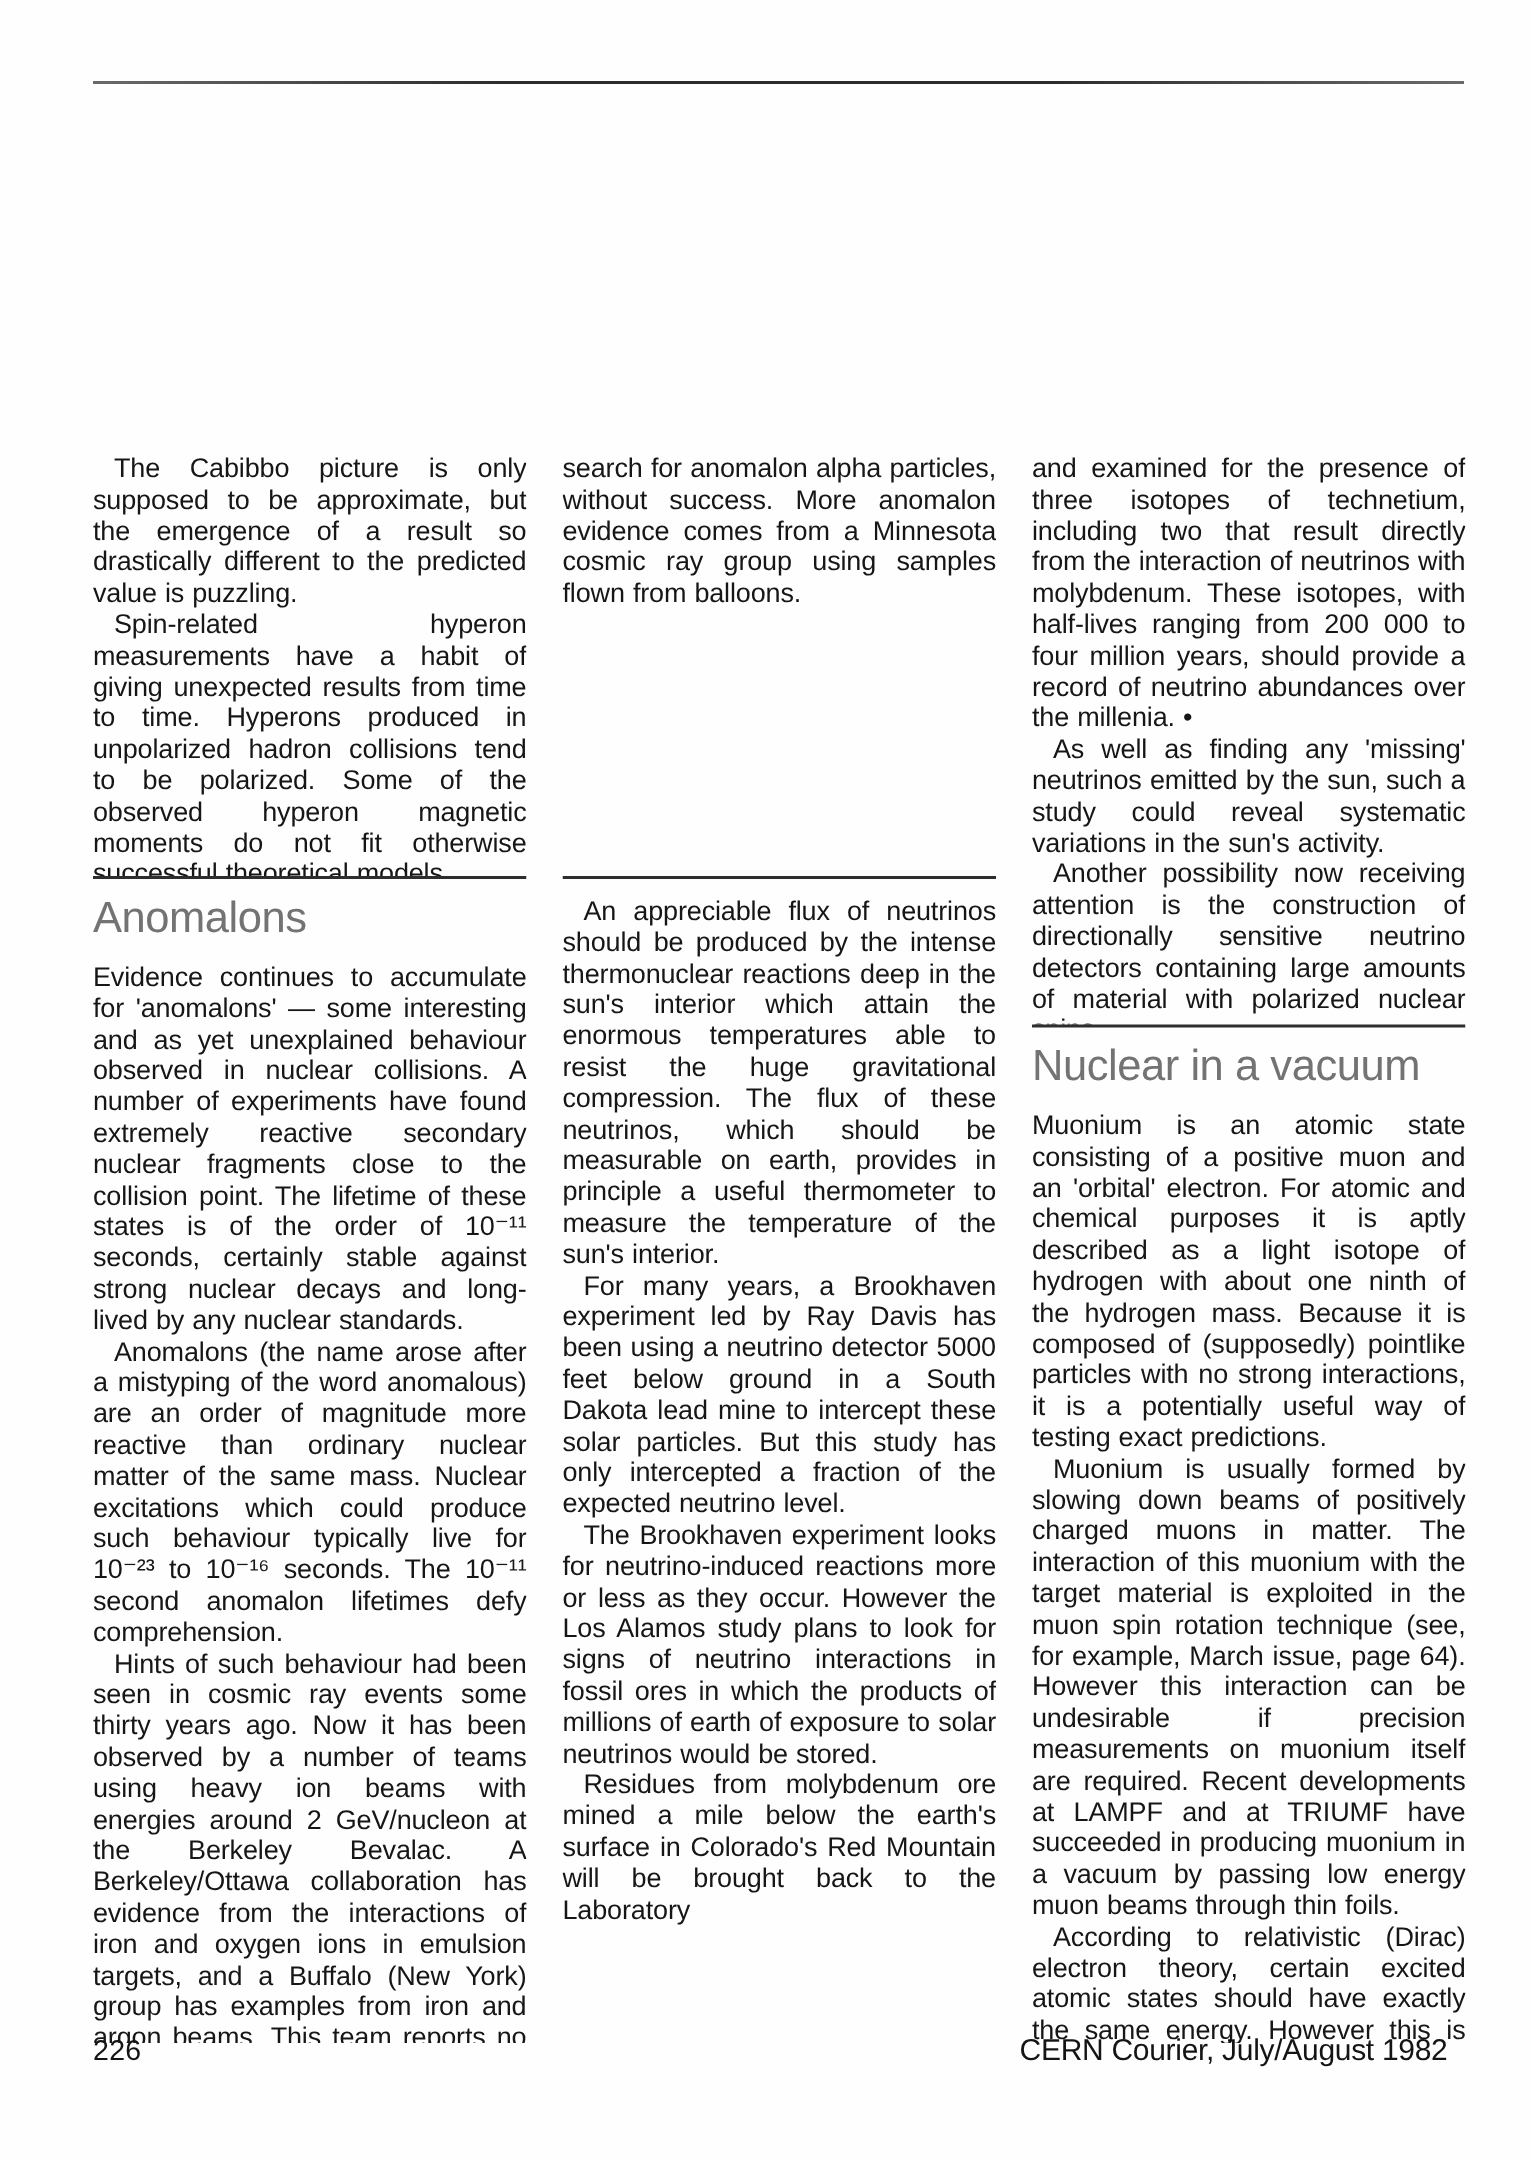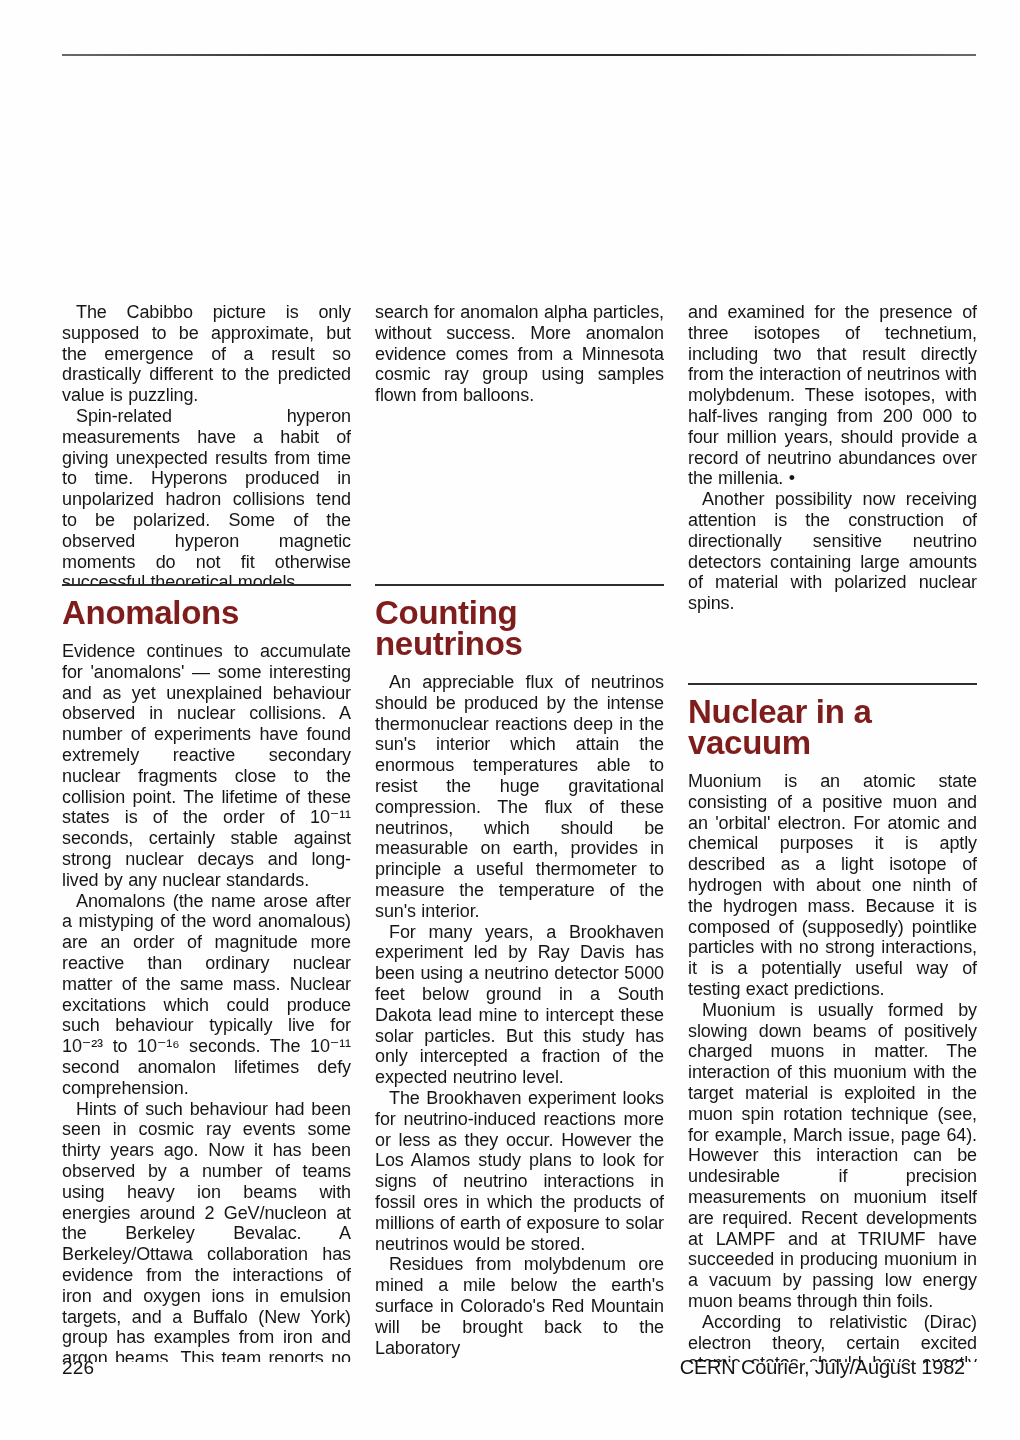--- a/index.html
+++ b/index.html
@@ -28,23 +28,23 @@
     margin:0;
     font-size:18px;line-height:20.8px;
     text-align:justify;
     letter-spacing:-0.1px;
     word-spacing:0.5px;
   }
   .body-para.indent{text-indent:14px}
   .section-rule{height:2px;background:#2e2e2e;margin:0 0 11px 0;border:none}
   .section-heading{
     margin:0 0 13px 0;
-    font-size:33px;line-height:31px;
-    font-weight:700;letter-spacing:-0.3px;
-    color:#7f1d1d;
+    font-size:29px;line-height:31px;
+    font-weight:400;letter-spacing:-0.3px;
+    color:#737373;
   }
   .footer{
     position:absolute;left:62px;top:1356px;width:903px;
     display:flex;justify-content:space-between;align-items:flex-end;
   }
   .page-number{font-size:19px;letter-spacing:0.2px;color:#141414}
   .journal-credit{font-size:20px;letter-spacing:-0.2px;color:#141414}
 </style>
 </head>
 <body>
@@ -60,29 +60,29 @@
     <h2 class="section-heading">Anomalons</h2>
     <p class="body-para">Evidence continues to accumulate for 'anomalons' — some interesting and as yet unexplained behaviour observed in nuclear collisions. A number of experiments have found extremely reactive secondary nuclear fragments close to the collision point. The lifetime of these states is of the order of 10⁻¹¹ seconds, certainly stable against strong nuclear decays and long-lived by any nuclear standards.</p>
     <p class="body-para indent">Anomalons (the name arose after a mistyping of the word anomalous) are an order of magnitude more reactive than ordinary nuclear matter of the same mass. Nuclear excitations which could produce such behaviour typically live for 10⁻²³ to 10⁻¹⁶ seconds. The 10⁻¹¹ second anomalon lifetimes defy comprehension.</p>
     <p class="body-para indent">Hints of such behaviour had been seen in cosmic ray events some thirty years ago. Now it has been observed by a number of teams using heavy ion beams with energies around 2 GeV/nucleon at the Berkeley Bevalac. A Berkeley/Ottawa collaboration has evidence from the interactions of iron and oxygen ions in emulsion targets, and a Buffalo (New York) group has examples from iron and argon beams. This team reports no anomalons with iron beams at half the energy, and has made a special</p>
   </div>
 <div class="col col-1">
   <div class="top-block">
       <p class="body-para">search for anomalon alpha particles, without success. More anomalon evidence comes from a Minnesota cosmic ray group using samples flown from balloons.</p>
     </div>
 <div class="section-rule"></div>
-    <h2 class="section-heading">Counting neutrinos</h2>
     <p class="body-para indent">An appreciable flux of neutrinos should be produced by the intense thermonuclear reactions deep in the sun's interior which attain the enormous temperatures able to resist the huge gravitational compression. The flux of these neutrinos, which should be measurable on earth, provides in principle a useful thermometer to measure the temperature of the sun's interior.</p>
     <p class="body-para indent">For many years, a Brookhaven experiment led by Ray Davis has been using a neutrino detector 5000 feet below ground in a South Dakota lead mine to intercept these solar particles. But this study has only intercepted a fraction of the expected neutrino level.</p>
     <p class="body-para indent">The Brookhaven experiment looks for neutrino-induced reactions more or less as they occur. However the Los Alamos study plans to look for signs of neutrino interactions in fossil ores in which the products of millions of earth of exposure to solar neutrinos would be stored.</p>
     <p class="body-para indent">Residues from molybdenum ore mined a mile below the earth's surface in Colorado's Red Mountain will be brought back to the Laboratory</p>
   </div>
 <div class="col col-2">
   <div class="top-block">
       <p class="body-para">and examined for the presence of three isotopes of technetium, including two that result directly from the interaction of neutrinos with molybdenum. These isotopes, with half-lives ranging from 200 000 to four million years, should provide a record of neutrino abundances over the millenia.  •</p>
+      <p class="body-para indent">As well as finding any 'missing' neutrinos emitted by the sun, such a study could reveal systematic variations in the sun's activity.</p>
       <p class="body-para indent">Another possibility now receiving attention is the construction of directionally sensitive neutrino detectors containing large amounts of material with polarized nuclear spins.</p>
     </div>
 <div class="section-rule"></div>
     <h2 class="section-heading">Nuclear in a vacuum</h2>
     <p class="body-para">Muonium is an atomic state consisting of a positive muon and an 'orbital' electron. For atomic and chemical purposes it is aptly described as a light isotope of hydrogen with about one ninth of the hydrogen mass. Because it is composed of (supposedly) pointlike particles with no strong interactions, it is a potentially useful way of testing exact predictions.</p>
     <p class="body-para indent">Muonium is usually formed by slowing down beams of positively charged muons in matter. The interaction of this muonium with the target material is exploited in the muon spin rotation technique (see, for example, March issue, page 64). However this interaction can be undesirable if precision measurements on muonium itself are required. Recent developments at LAMPF and at TRIUMF have succeeded in producing muonium in a vacuum by passing low energy muon beams through thin foils.</p>
     <p class="body-para indent">According to relativistic (Dirac) electron theory, certain excited atomic states should have exactly the same energy. However this is not the case, and the tiny energy differ-</p>
   </div>
 
 <div class="footer">

